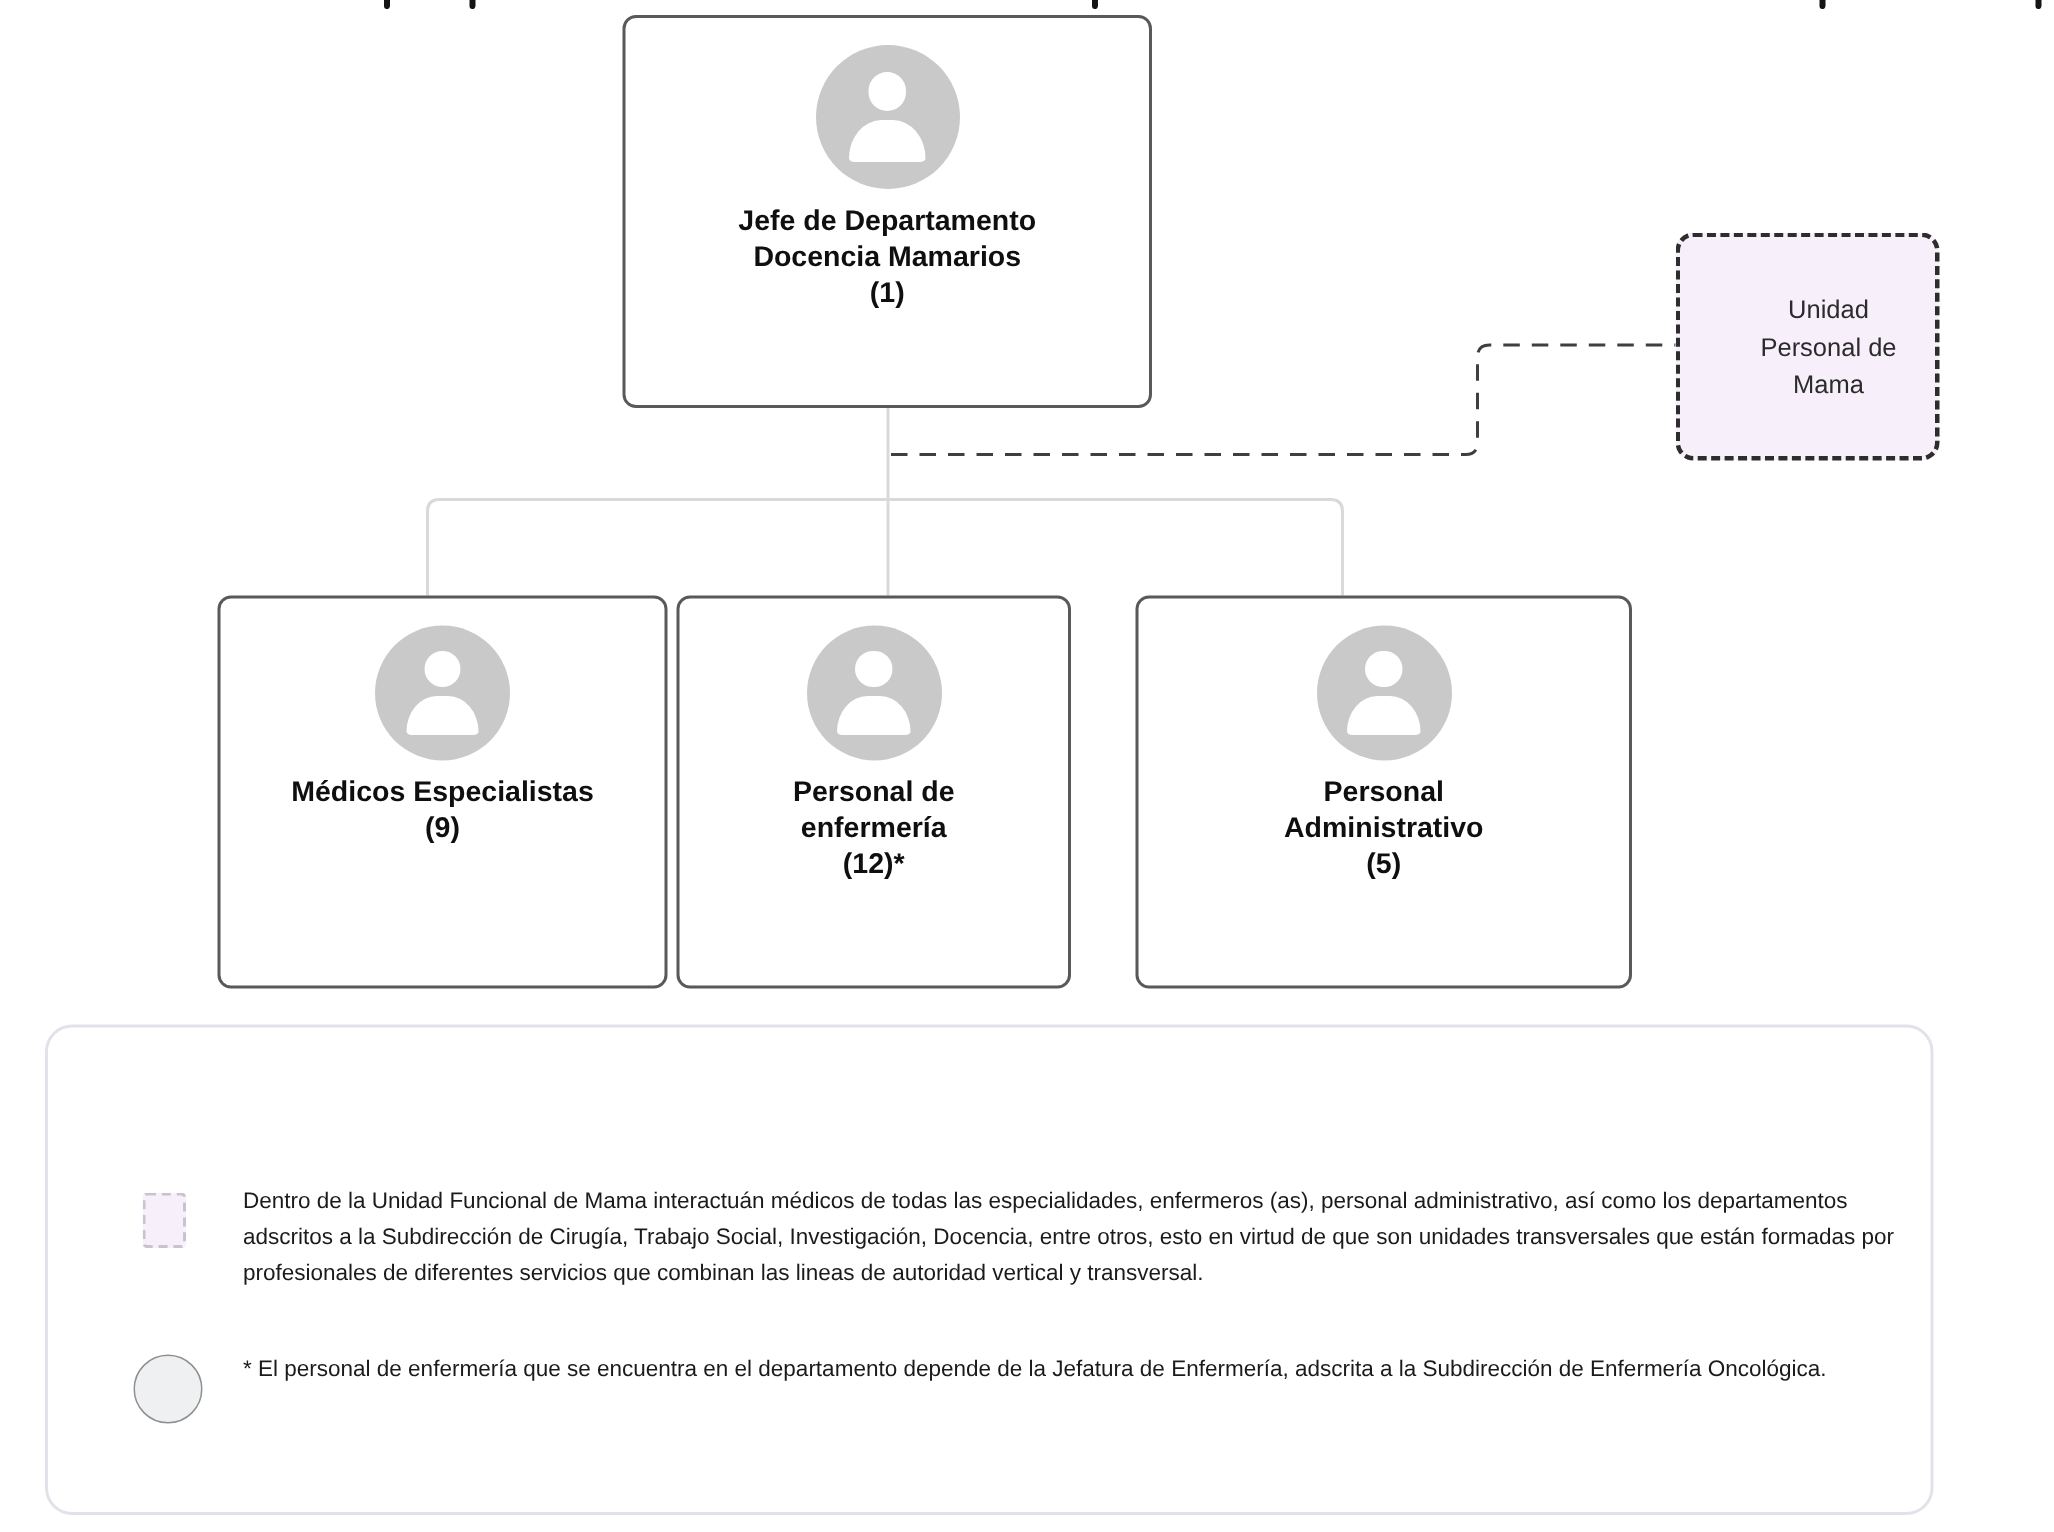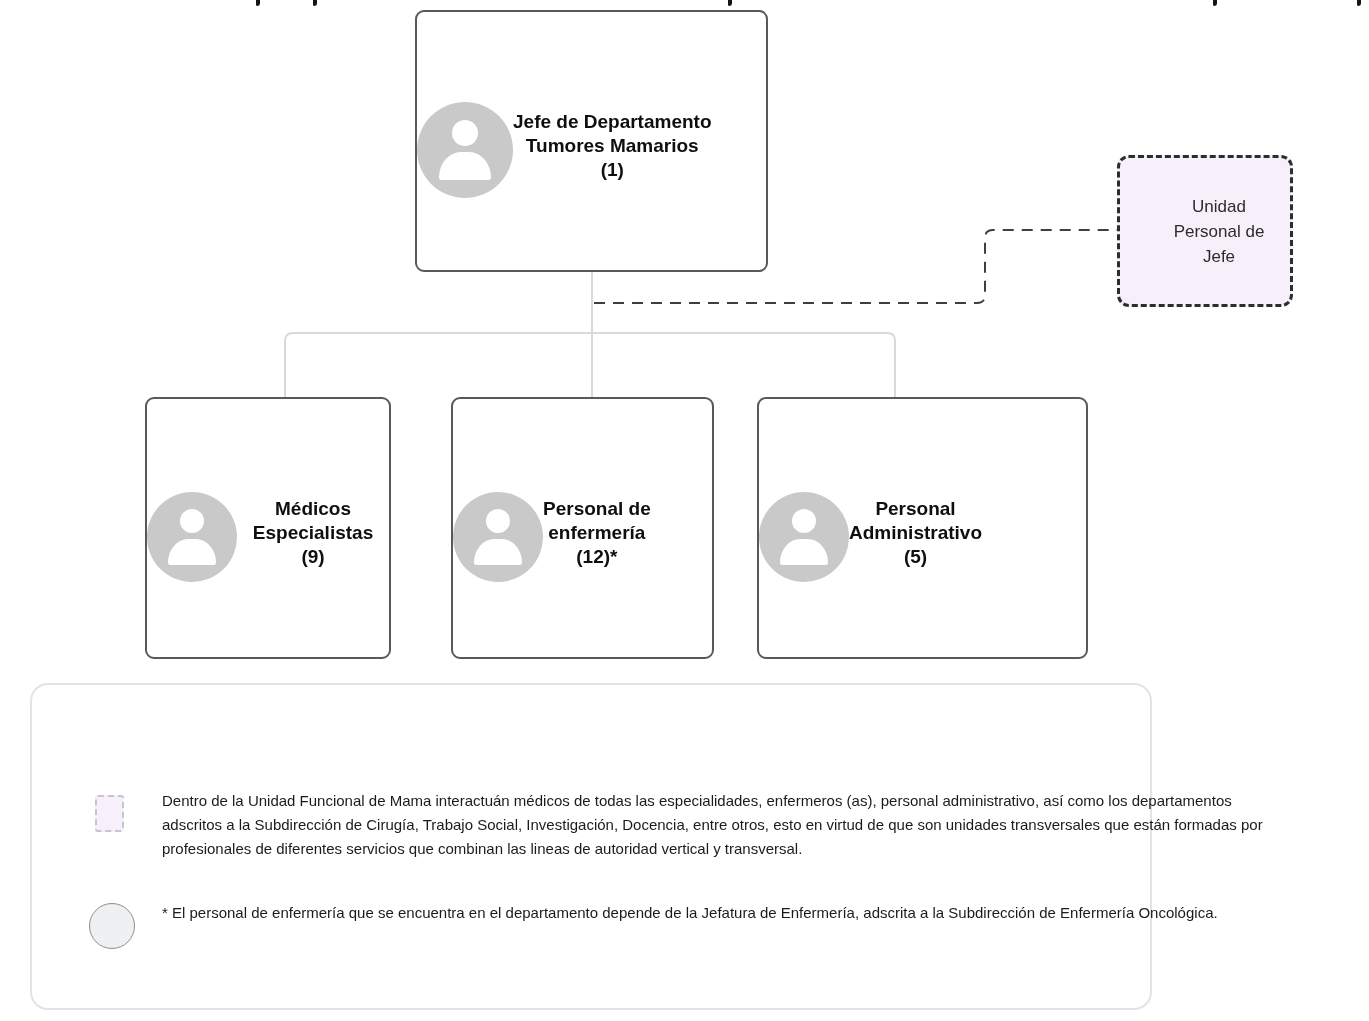--- a/index.html
+++ b/index.html
@@ -9,21 +9,21 @@
   }
   
   .frag{position:absolute;top:0;width:4px;height:6px;background:#141414;border-radius:0 0 3px 2px;}
 
   
   .connectors{position:absolute;left:0;top:0;z-index:0;}
 
   
   .node{
     position:absolute;background:#ffffff;border:2px solid #595959;border-radius:9px;
-    display:flex;flex-direction:row;align-items:center;z-index:2;box-sizing:border-box;
+    display:flex;flex-direction:column;align-items:center;z-index:2;box-sizing:border-box;
   }
   .node .label{
     text-align:center;font-weight:bold;color:#0f0f0f;font-size:19px;line-height:24px;margin-top:10px;
   }
   .node .label span{display:block;}
 
   .avatar{position:relative;border-radius:50%;background:#c9c9c9;overflow:hidden;flex:none;margin-top:18px;}
   .avatar .head{position:absolute;width:27%;height:27%;background:#ffffff;border-radius:50%;left:36.5%;top:19%;}
   .avatar .torso{position:absolute;width:54%;height:29%;background:#ffffff;left:23%;top:52%;
     border-radius:46% 46% 8% 8% / 100% 100% 10% 10%;}
@@ -32,21 +32,21 @@
 
   .node-unidad{
     position:absolute;background:#f7f0fb;border:3px dashed #2d2d2d;border-radius:12px;
     display:flex;align-items:center;justify-content:center;z-index:2;box-sizing:border-box;
   }
   .node-unidad .label{font-size:17px;line-height:25px;color:#2b2b2b;text-align:center;font-weight:normal;margin-left:28px;}
   .node-unidad .label span{display:block;}
 
   
   .legend{
-    position:absolute;left:30px;top:683px;width:1122px;height:327px;background:#ffffff;
+    position:absolute;left:30px;top:683px;width:1259px;height:327px;background:#ffffff;
     border:2px solid #e2e3ea;border-radius:18px;z-index:1;box-sizing:border-box;
   }
   .legend-swatch-square{
     position:absolute;left:63px;top:110px;width:29px;height:37px;background:#f7f0fb;
     border:2px dashed #c9c2cf;border-radius:3px;box-sizing:border-box;
   }
   .legend-swatch-circle{
     position:absolute;left:57px;top:218px;width:46px;height:46px;background:#eef0f2;
     border:1.5px solid #8f8f8f;border-radius:50%;box-sizing:border-box;
   }
@@ -76,34 +76,34 @@
     <path d="M594,303 L977,303 Q985,303 985,295 L985,238 Q985,230 993,230 L1117,230" stroke="#3f3f3f" stroke-width="2" stroke-dasharray="11,8" fill="none"></path>
   </svg>
 
   <div class="node" style="left:415px;top:10px;width:353px;height:262px;">
     <div class="avatar big">
       <div class="head"></div>
         <div class="torso"></div>
     </div>
     <div class="label">
       <span>Jefe de Departamento</span>
-      <span>Tumores Mamarios</span>
+      <span>Docencia Mamarios</span>
       <span>(1)</span>
     </div>
   </div>
 
   <div class="node-unidad" style="left:1117px;top:155px;width:176px;height:152px;">
     <div class="label">
       <span>Unidad</span>
       <span>Personal de</span>
-      <span>Jefe</span>
+      <span>Mama</span>
     </div>
   </div>
 
-  <div class="node" style="left:145px;top:397px;width:246px;height:262px;">
+  <div class="node" style="left:145px;top:397px;width:300px;height:262px;">
     <div class="avatar small">
       <div class="head"></div>
         <div class="torso"></div>
     </div>
     <div class="label">
       <span>Médicos Especialistas</span>
       <span>(9)</span>
     </div>
   </div>
 

